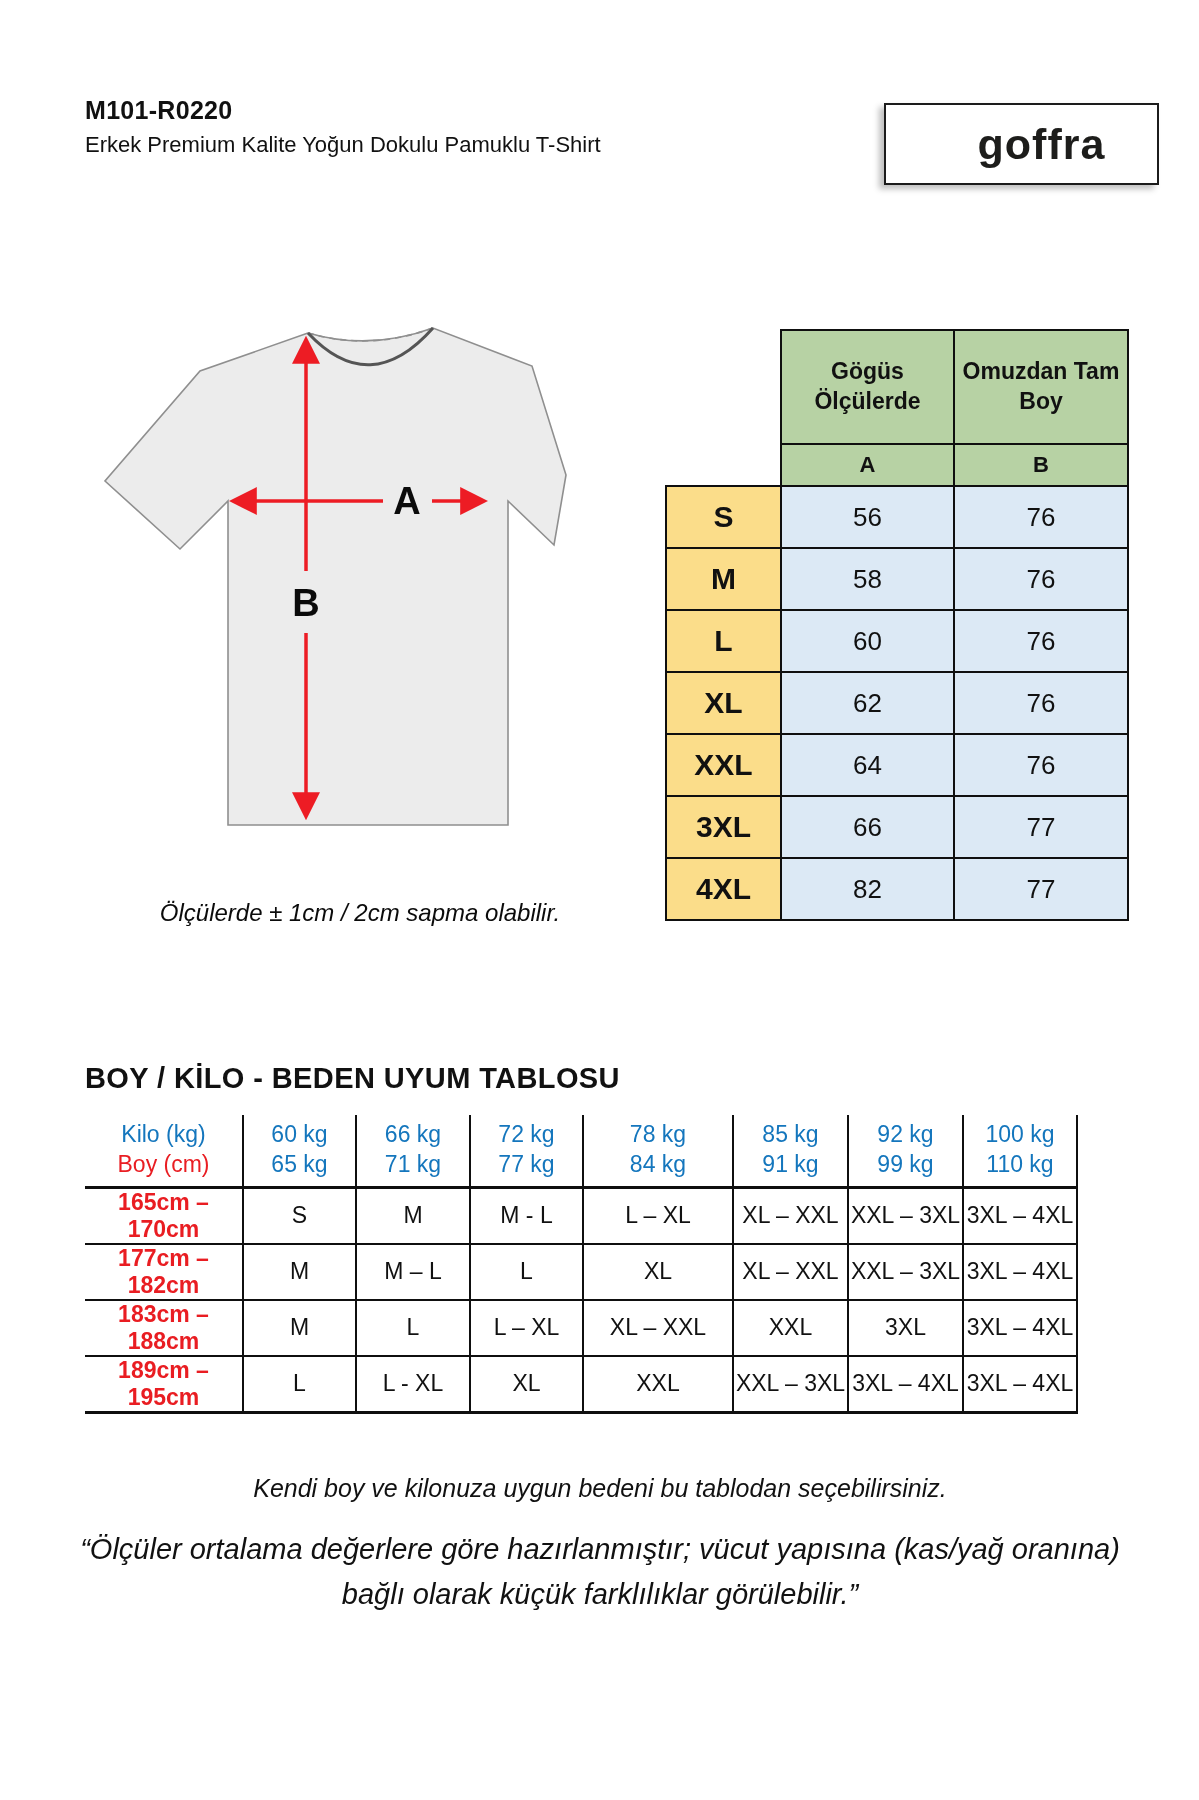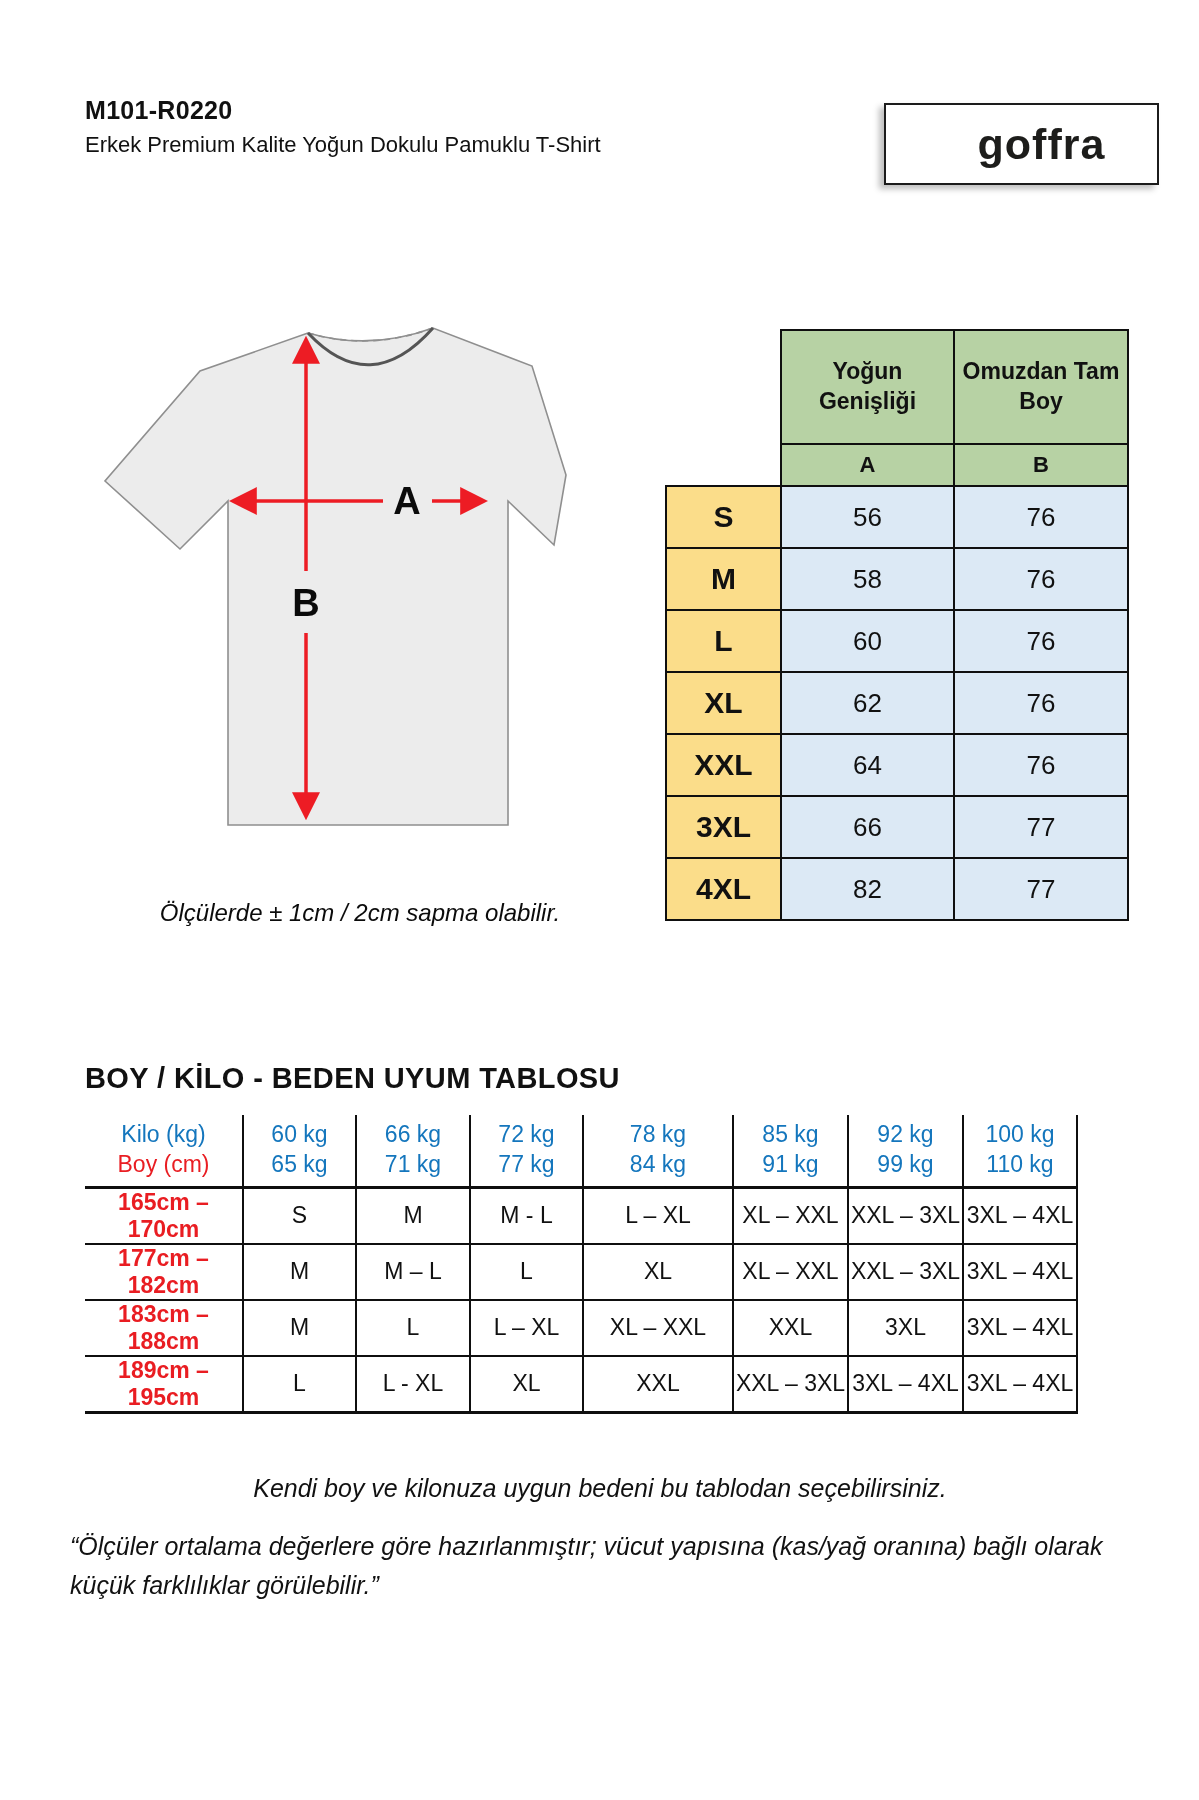--- a/index.html
+++ b/index.html
@@ -44,22 +44,22 @@
   .fit-table .kg{color:#1476bd;font-size:23px;font-weight:400;line-height:1.3;}
   .fit-table .corner .cm{color:#e91d22;}
   .fit-table tr.frow{height:43px;}
   .fit-table tr.frow th{color:#e91d22;font-size:23px;font-weight:800;border-left:none;}
   .fit-table tr.frow td{font-size:23px;font-weight:400;}
   .fit-table tr.frow:last-child th,.fit-table tr.frow:last-child td{border-bottom:3px solid #0f0f0f;}
 
   
   .note1{position:absolute;left:85px;top:1474px;width:1030px;text-align:center;
        font-size:25px;font-style:italic;}
-  .note2{position:absolute;left:70px;top:1527px;width:1060px;
-       font-size:25px;font-style:italic;line-height:1.55;}
+  .note2{position:absolute;left:70px;top:1527px;width:1060px;text-align:center;
+       font-size:29px;font-style:italic;line-height:1.55;}
 </style>
 </head>
 <body>
 
 <div class="product-code">M101-R0220</div>
 <div class="product-title">Erkek Premium Kalite Yoğun Dokulu Pamuklu T-Shirt</div>
 <div class="logo-box">
   <span>goffra</span>
 </div>
 
@@ -93,21 +93,21 @@
 
 <table class="size-table">
   <colgroup>
       <col style="width:115px">
       <col style="width:173px">
       <col style="width:174px">
     </colgroup>
   <tbody>
       <tr class="hrow">
     <td class="blank"></td>
-    <th class="green head">Yoğun Genişliği</th>
+    <th class="green head">Gögüs Ölçülerde</th>
     <th class="green head">Omuzdan Tam Boy</th>
   </tr>
   <tr>
     <td class="blank"></td>
     <th class="green letter">A</th>
     <th class="green letter">B</th>
   </tr>
   <tr class="data">
     <th class="sz">S</th>
     <td class="val">56</td>

